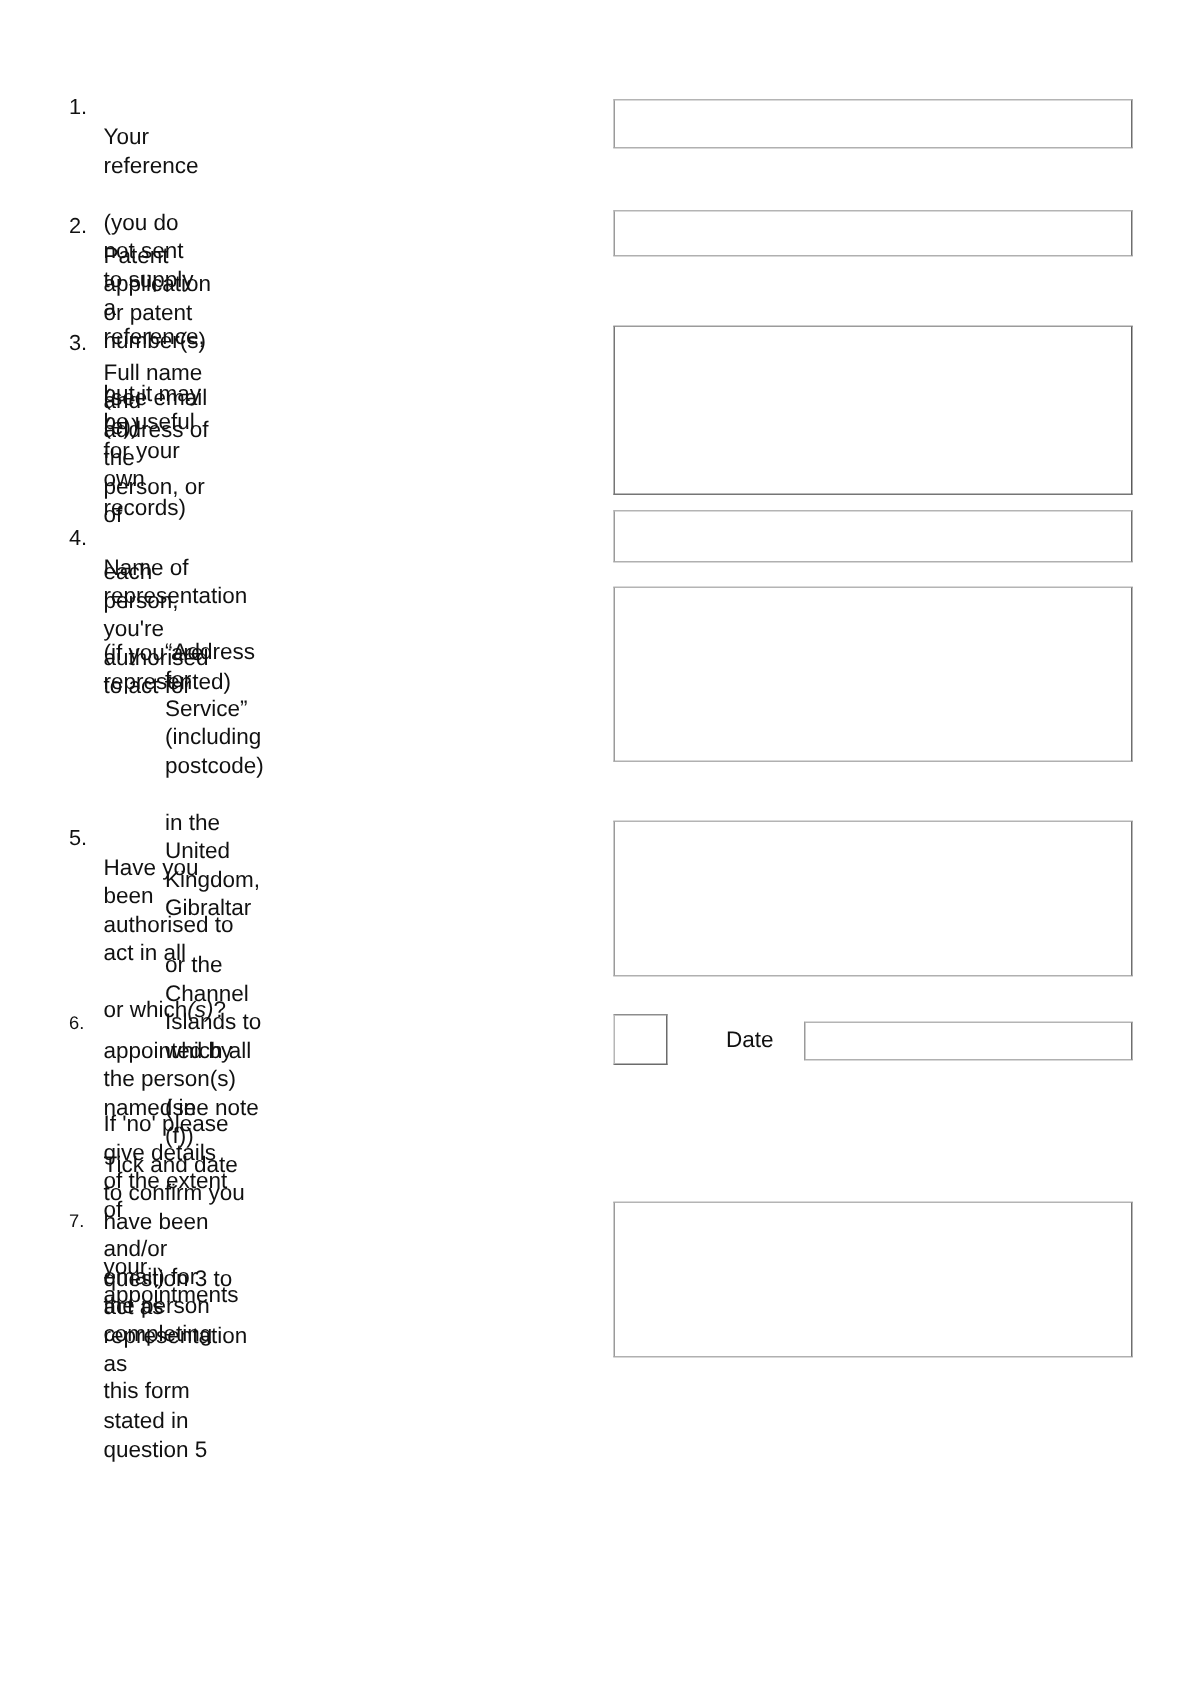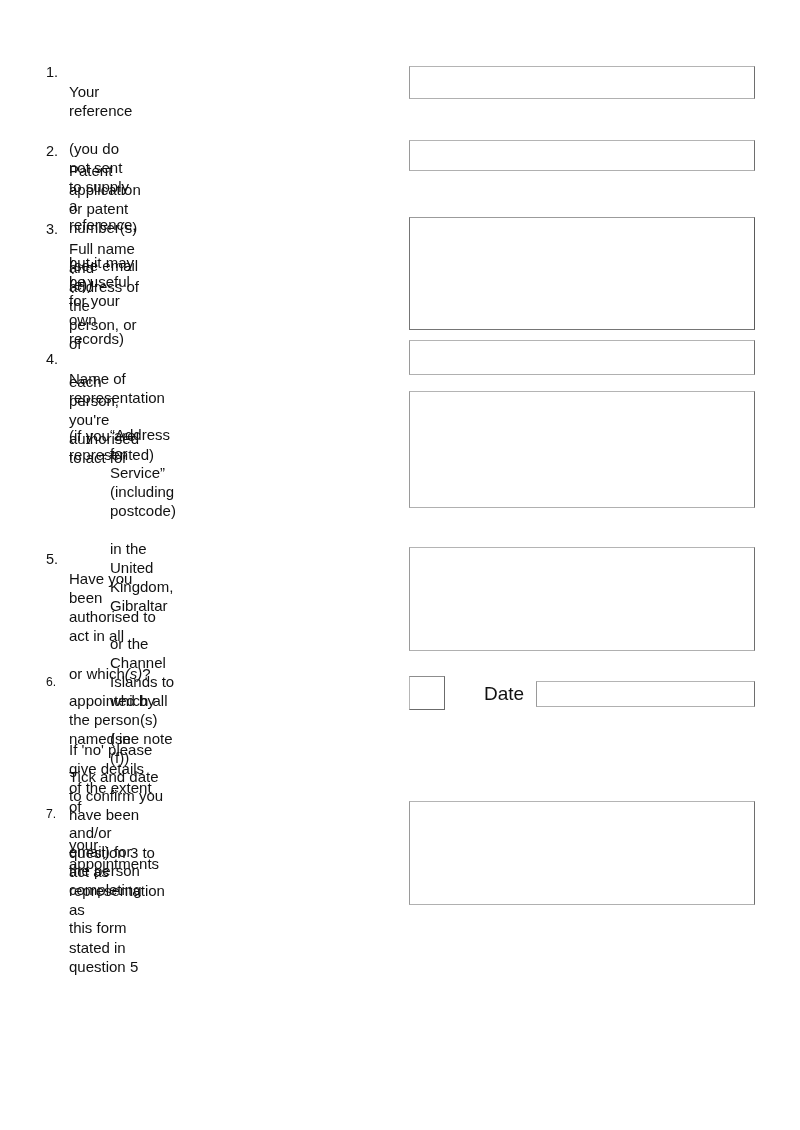--- a/index.html
+++ b/index.html
@@ -81,21 +81,21 @@
   .tickbox {
     position: absolute;
     background: #ffffff;
     box-sizing: border-box;
     border: 1px solid #6b6b6b;
     border-top-color: #8d8d8d;
     border-left-color: #b6b6b6;
   }
   .date-label {
     position: absolute;
-    font-size: 19px;
+    font-size: 15px;
     line-height: 19px;
     color: #111111;
   }
 </style>
 </head>
 <body>
 
 <div class="page">
 
   <div class="q" style="left:46px; top:63px;">

